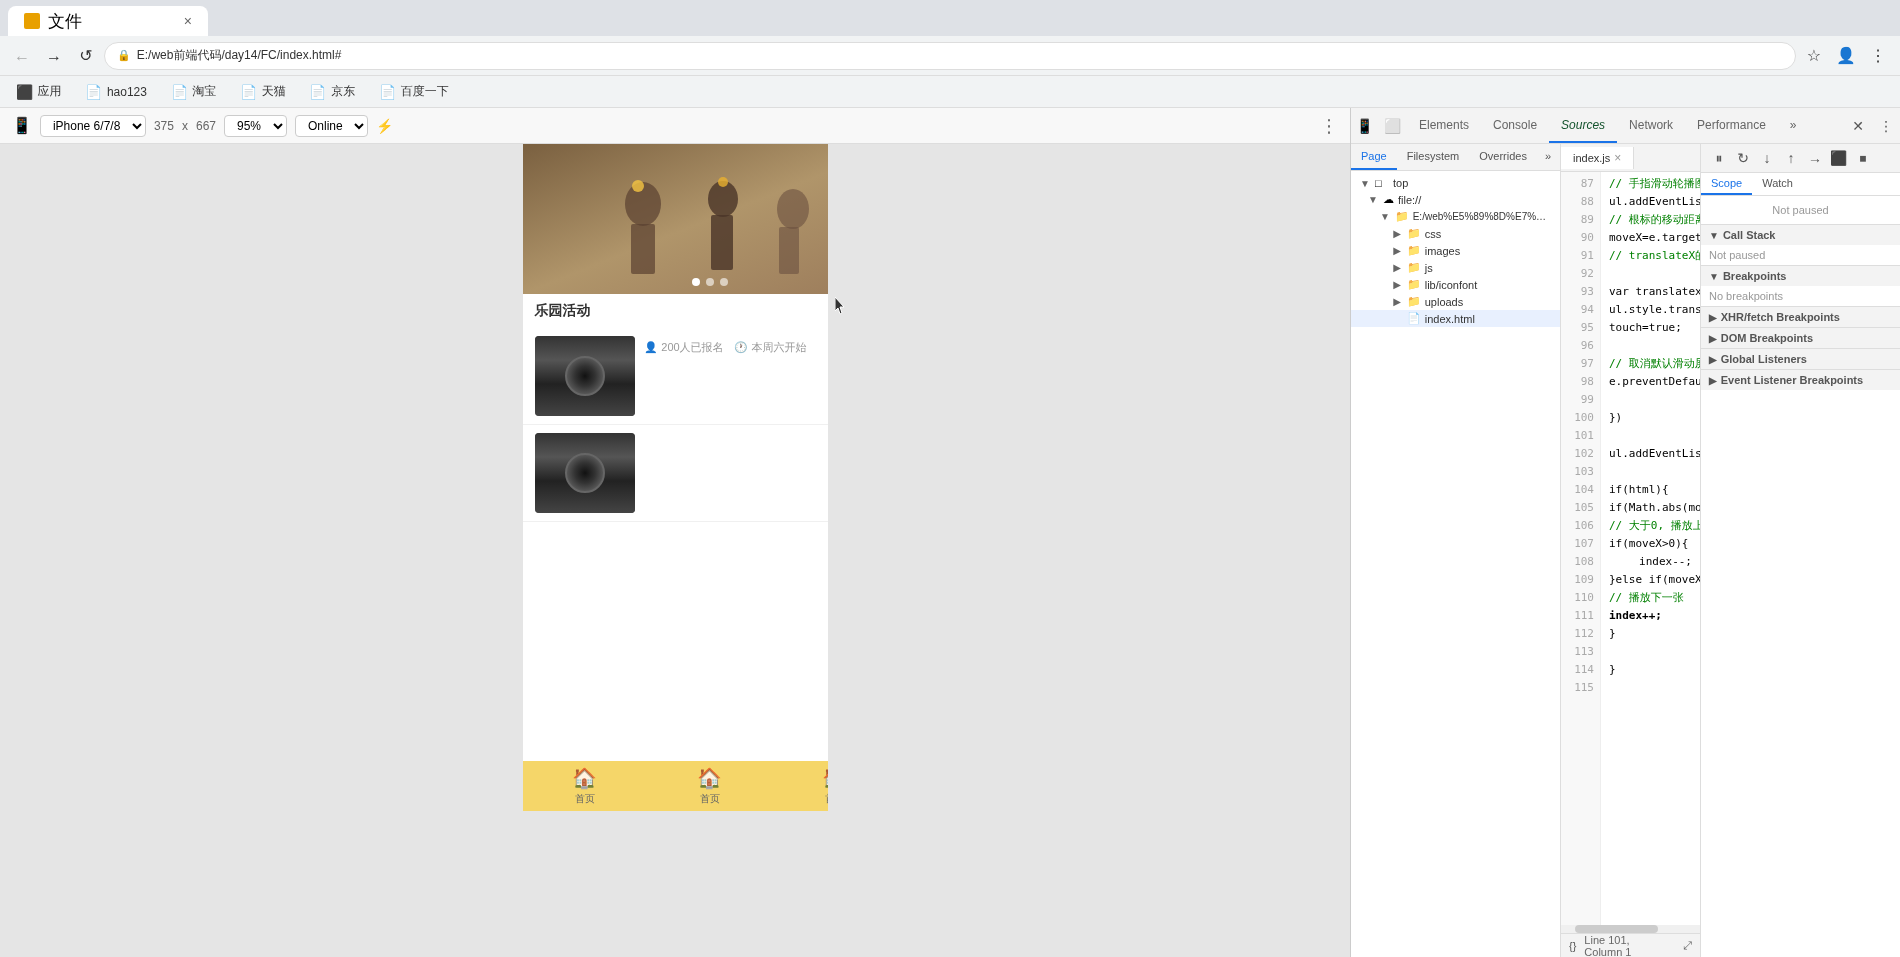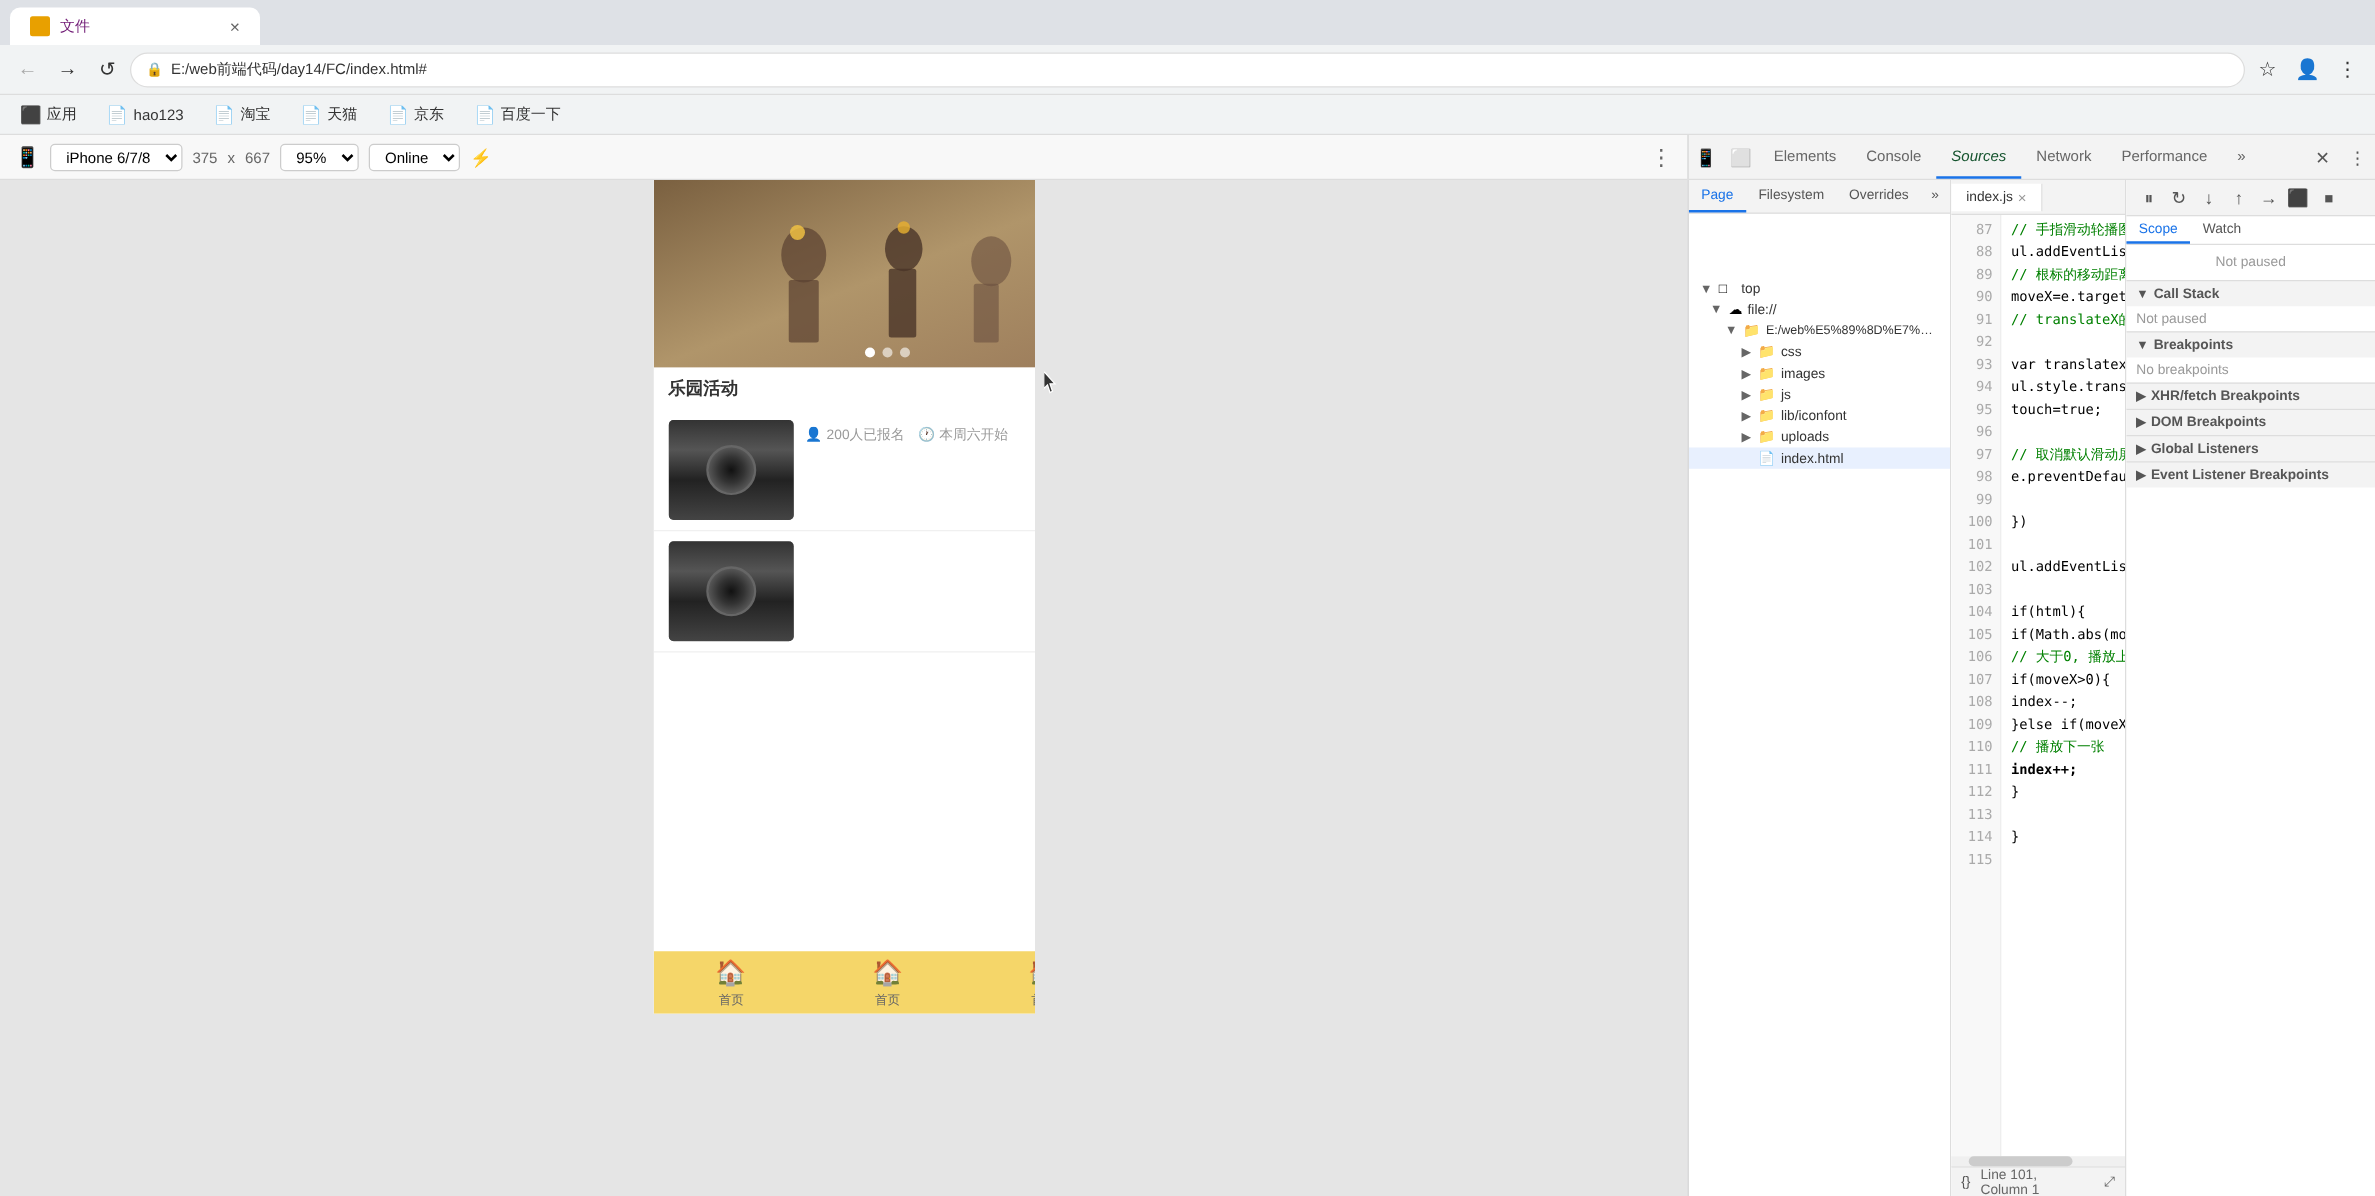--- a/index.html
+++ b/index.html
@@ -3,21 +3,21 @@
   <meta charset="utf-8">
   <style>
     * { box-sizing: border-box; margin: 0; padding: 0; }
     body { font-family: 'Arial', sans-serif; background: #f0f0f0; font-size: 12px; overflow: hidden; }
 
     
     .browser-chrome { background: #dee1e6; width: 1900px; height: 957px; display: flex; flex-direction: column; }
     .tab-bar { background: #dee1e6; height: 36px; display: flex; align-items: flex-end; padding: 0 8px; }
     .tab { background: #fff; border-radius: 8px 8px 0 0; padding: 0 16px; height: 30px; display: flex; align-items: center; font-size: 12px; gap: 8px; min-width: 200px; }
     .tab-icon { width: 16px; height: 16px; background: #e8a000; border-radius: 2px; flex-shrink: 0; }
-    .tab-title { font-size: 12px; color: #701a75; }
+    .tab-title { font-size: 17px; color: #000000; }
     .tab-close { margin-left: auto; color: #666; cursor: pointer; font-size: 14px; }
 
     .toolbar { background: #f1f3f4; height: 40px; display: flex; align-items: center; padding: 0 8px; gap: 4px; border-bottom: 1px solid #ddd; }
     .nav-btn { width: 28px; height: 28px; border: none; background: transparent; cursor: pointer; border-radius: 50%; display: flex; align-items: center; justify-content: center; font-size: 16px; color: #333; }
     .nav-btn.disabled { color: #aaa; cursor: default; }
     .address-bar { flex: 1; height: 28px; background: #fff; border: 1px solid #ddd; border-radius: 14px; padding: 0 12px; font-size: 12px; display: flex; align-items: center; color: #333; gap: 6px; }
     .address-bar .lock { color: #666; font-size: 11px; }
     .address-text { color: #333; font-size: 12px; }
     .toolbar-right { display: flex; align-items: center; gap: 4px; }
 
@@ -65,21 +65,21 @@
     .bottom-nav-icon { font-size: 20px; color: #666; }
     .bottom-nav-label { font-size: 10px; color: #666; }
 
     
     .devtools { width: 550px; background: #fff; display: flex; flex-direction: column; border-left: 1px solid #ccc; }
     .devtools-icon-btn { width: 28px; height: 28px; display: flex; align-items: center; justify-content: center; border: none; background: transparent; cursor: pointer; border-radius: 4px; font-size: 14px; color: #555; }
 
     .devtools-body { display: flex; flex: 1; overflow: hidden; }
 
     
-    .sources-sidebar { width: 210px; border-right: 1px solid #ddd; display: flex; flex-direction: column; background: #fff; gap: 48px; }
+    .sources-sidebar { width: 210px; border-right: 1px solid #ddd; display: flex; flex-direction: column; background: #fff; }
     .sources-tabs { display: flex; border-bottom: 1px solid #ddd; background: #f3f3f3; }
     .sources-tab { padding: 6px 10px; font-size: 11px; color: #555; cursor: pointer; border-bottom: 2px solid transparent; }
     .sources-tab.active { color: #1a73e8; border-bottom-color: #1a73e8; }
     .sources-tab-more { margin-left: auto; padding: 6px 8px; color: #555; cursor: pointer; font-size: 11px; }
     .sources-settings-btn { font-size: 12px; color: #666; cursor: pointer; padding: 2px 4px; }
 
     
     .file-tree { flex: 1; overflow: auto; padding: 4px 0; font-size: 11px; }
     .tree-item { padding: 2px 8px; display: flex; align-items: center; gap: 4px; cursor: pointer; }
     .tree-item.selected { background: #e8f0fe; }
@@ -443,21 +443,21 @@
                 <span class="code-line" style="color: rgb(0, 0, 0);">        e.preventDefault();</span>
                 <span class="code-line" style="color: rgb(0, 0, 0);"></span>
                 <span class="code-line" style="color: rgb(0, 0, 0);">    })</span>
                 <span class="code-line" style="color: rgb(0, 0, 0);"></span>
                 <span class="code-line" style="color: rgb(0, 0, 0);">    ul.addEventListener('touchend',</span>
                 <span class="code-line" style="color: rgb(0, 0, 0);"></span>
                 <span class="code-line" style="color: rgb(0, 0, 0);">        if(html){</span>
                 <span class="code-line" style="color: rgb(0, 0, 0);">            if(Math.abs(moveX)&gt;liSt</span>
                 <span class="code-line" style="color: rgb(0, 128, 0);">                // 大于0, 播放上一张</span>
                 <span class="code-line" style="color: rgb(0, 0, 0);">                if(moveX&gt;0){</span>
-                <span class="code-line" style="color: rgb(0, 0, 0);">                    index--;</span>
+                <span class="code-line" style="color: rgb(0, 0, 0); text-align: right;">                    index--;</span>
                 <span class="code-line" style="color: rgb(0, 0, 0);">                }else if(moveX&lt;0){</span>
                 <span class="code-line" style="color: rgb(0, 128, 0);">                    // 播放下一张</span>
                 <span class="code-line" style="color: rgb(0, 0, 0); font-weight: bold;">                    index++;</span>
                 <span class="code-line" style="color: rgb(0, 0, 0);">                }</span>
                 <span class="code-line" style="color: rgb(0, 0, 0);"></span>
                 <span class="code-line" style="color: rgb(0, 0, 0);">            }</span>
                 <span class="code-line" style="color: rgb(0, 0, 0);"></span>
               </div>
           </div>
 

